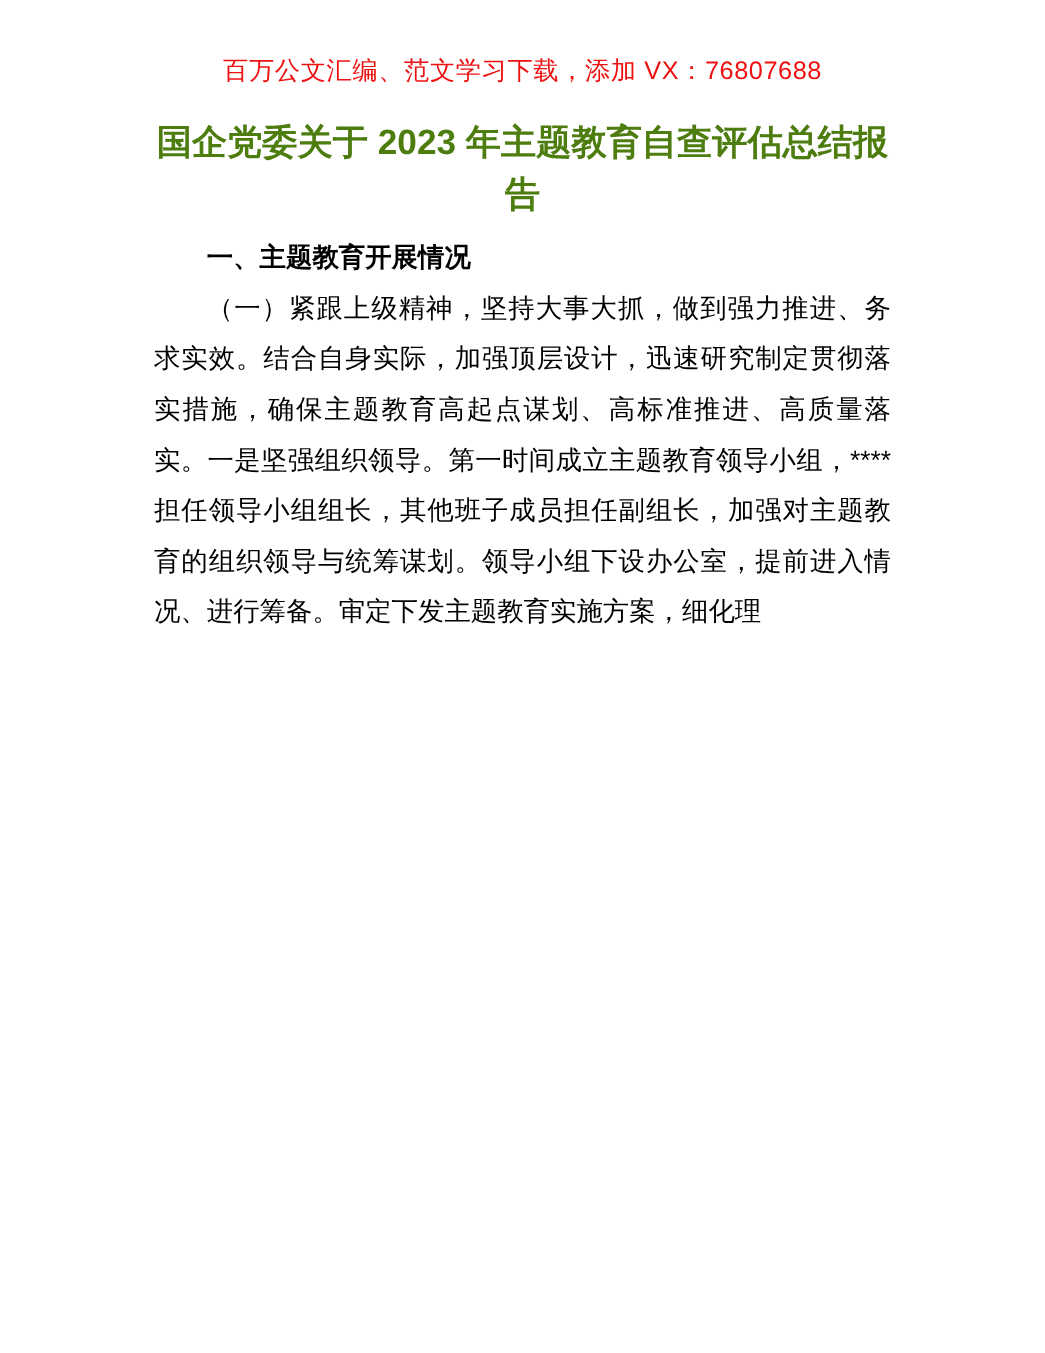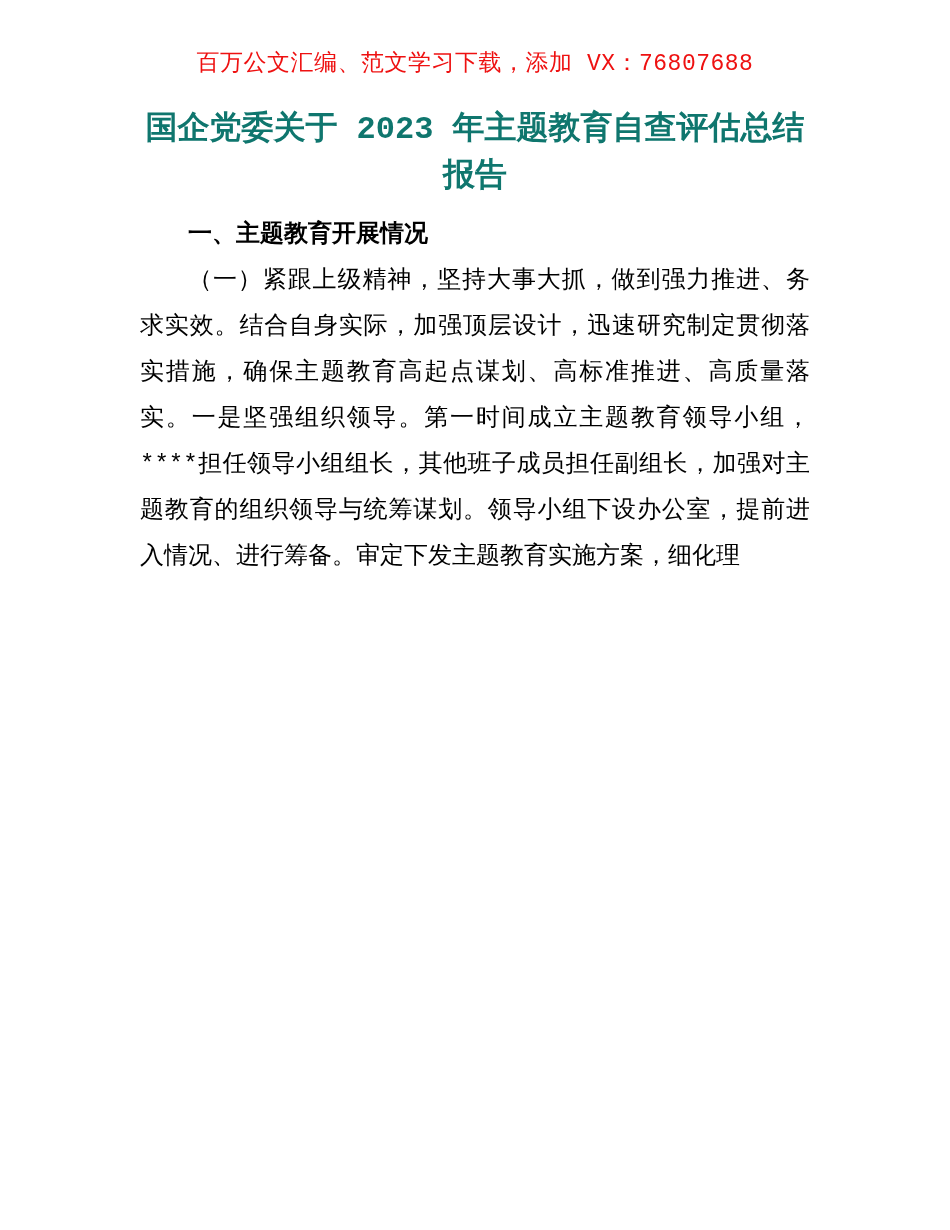--- a/index.html
+++ b/index.html
@@ -6,40 +6,40 @@
     margin: 0;
     padding: 0;
     background: #ffffff;
   }
   .page {
     position: relative;
     width: 950px;
     height: 1230px;
     background: #ffffff;
     color: #000000;
-    font-family: Liberation Mono, monospace;
+    font-family: Liberation Sans, sans-serif;
     overflow: hidden;
   }
   .promo {
     padding-top: 50px;
     text-align: center;
     font-size: 23px;
     line-height: 28px;
     color: #ee1111;
     font-weight: 400;
     letter-spacing: 0.5px;
   }
   .doc-title {
     width: 672px;
     margin: 28px auto 0 auto;
     text-align: center;
     font-size: 32px;
     line-height: 47px;
     font-weight: bold;
-    color: #0f766e;
+    color: #4d7c0f;
   }
   .content {
     width: 670px;
     margin: 12px auto 0 auto;
     font-size: 24px;
     line-height: 46px;
     text-align: justify;
   }
   .content p {
     margin: 0;

